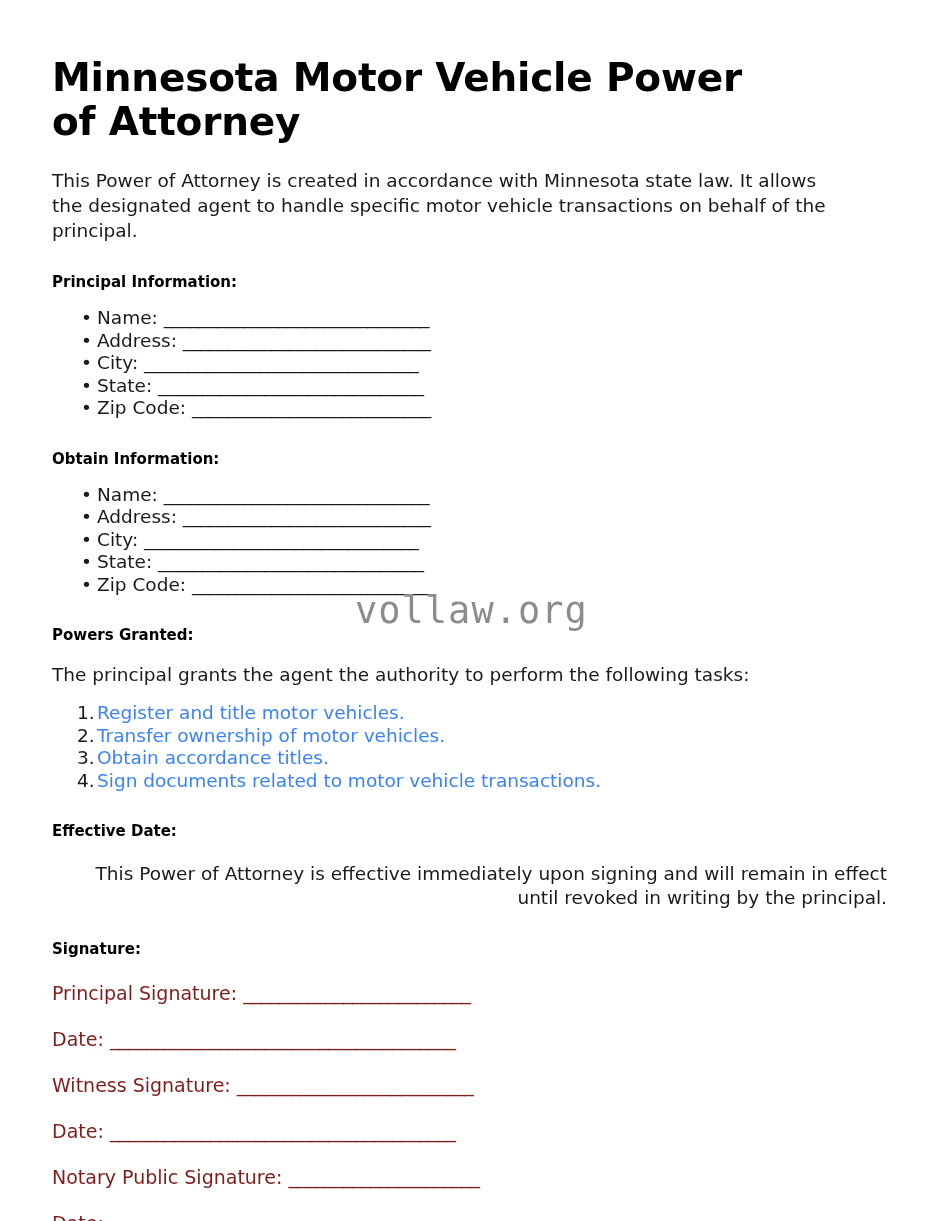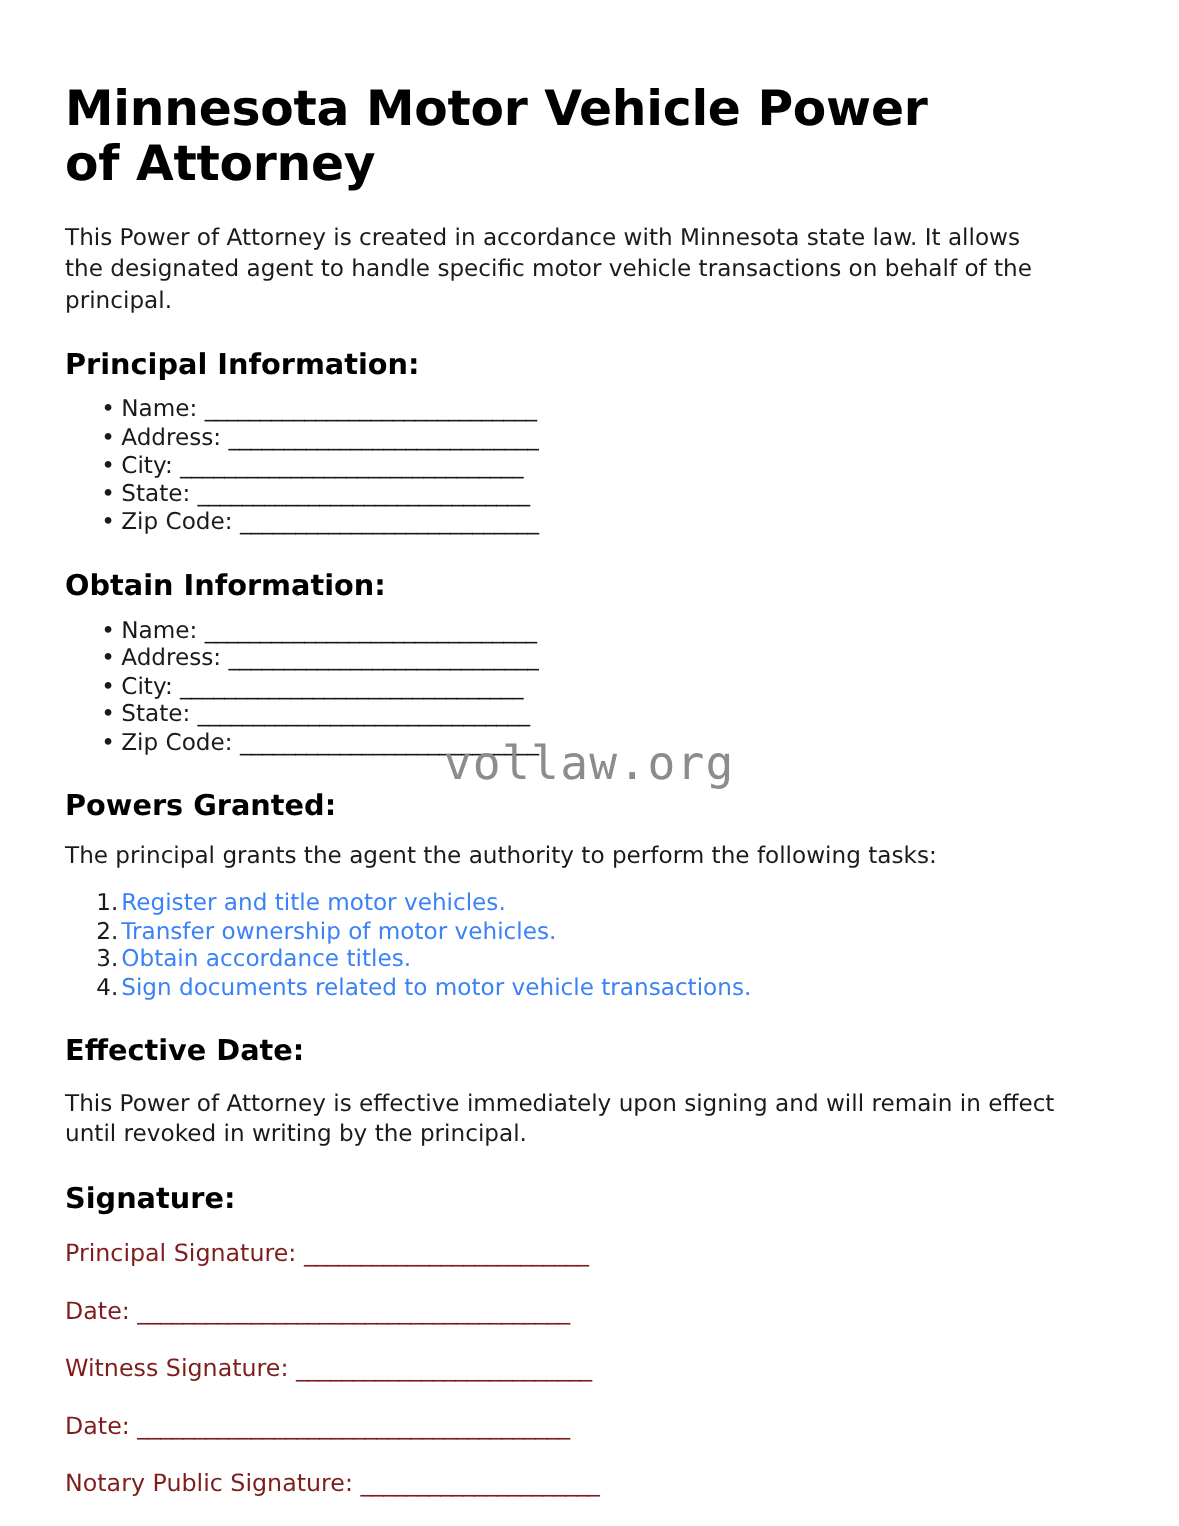--- a/index.html
+++ b/index.html
@@ -26,35 +26,35 @@
     padding: 52px 52px 0 52px;
   }
 
   .doc-title {
     font-family: "DejaVu Sans", sans-serif;
     font-weight: bold;
     font-size: 39px;
     line-height: 44px;
     letter-spacing: -0.2px;
     color: #000000;
-    margin: 14px 0 0 0;
+    margin: 4px 0 0 0;
     max-width: 740px;
   }
 
   .intro-paragraph {
     font-size: 18.5px;
     line-height: 25px;
     color: #1a1a1a;
     margin: 24px 0 0 0;
     max-width: 800px;
   }
 
   .section-heading {
     font-weight: bold;
-    font-size: 23px;
+    font-size: 15px;
     line-height: 22px;
     color: #000000;
     margin: 28px 0 0 0;
   }
 
   .field-list {
     list-style: none;
     margin: 14px 0 0 0;
     padding: 0;
   }
@@ -101,20 +101,21 @@
     text-align: right;
     width: 16px;
   }
 
   .body-paragraph {
     font-size: 18.5px;
     line-height: 24px;
     color: #1a1a1a;
     margin: 20px 0 0 0;
     max-width: 835px;
+    text-align: right;
   }
 
   .powers-lead {
     font-size: 18.5px;
     line-height: 24px;
     color: #1a1a1a;
     margin: 17px 0 0 0;
     position: relative;
     z-index: 2;
   }

